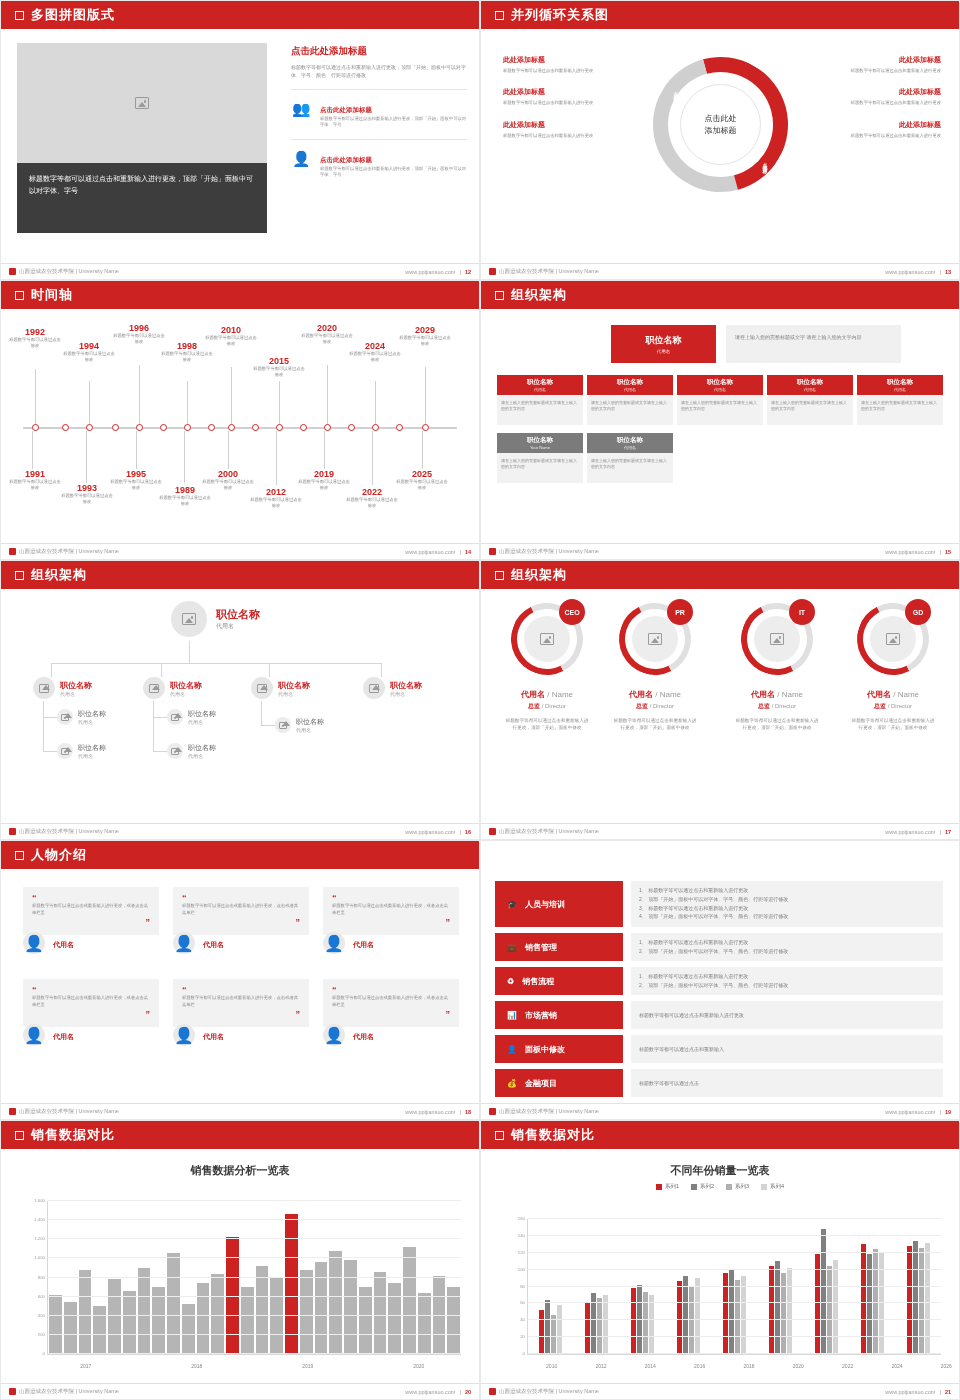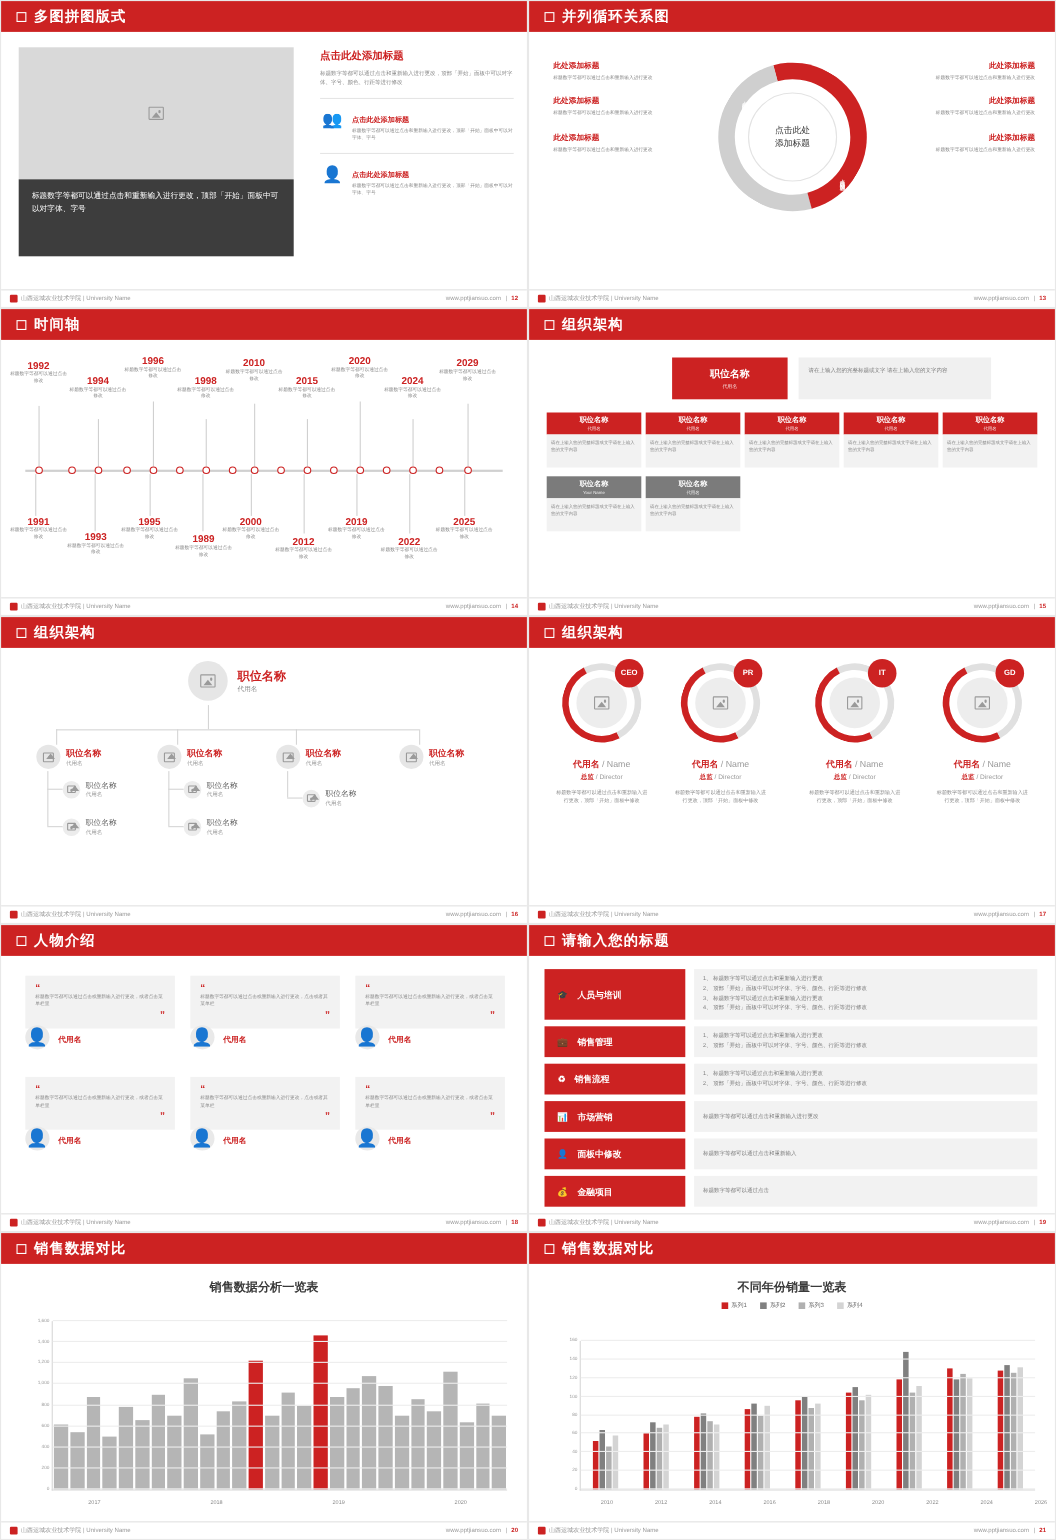--- a/index.html
+++ b/index.html
@@ -342,21 +342,21 @@
           <div class="tiny2">标题数字等都可以通过点击修改</div>
         </div>
       <div class="tl-item" style="left:160px;top:32px;">
           <div class="tl-y">1998</div>
           <div class="tiny2">标题数字等都可以通过点击修改</div>
         </div>
       <div class="tl-item" style="left:204px;top:16px;">
           <div class="tl-y">2010</div>
           <div class="tiny2">标题数字等都可以通过点击修改</div>
         </div>
-      <div class="tl-item" style="left:252px;top:32px;">
+      <div class="tl-item" style="left:252px;top:47px;">
           <div class="tl-y">2015</div>
           <div class="tiny2">标题数字等都可以通过点击修改</div>
         </div>
       <div class="tl-item" style="left:300px;top:14px;">
           <div class="tl-y">2020</div>
           <div class="tiny2">标题数字等都可以通过点击修改</div>
         </div>
       <div class="tl-item" style="left:348px;top:32px;">
           <div class="tl-y">2024</div>
           <div class="tiny2">标题数字等都可以通过点击修改</div>
@@ -796,24 +796,20 @@
         </span>
       <span class="rt">
           <span>www.pptjiansuo.com</span>
           <span>|</span>
           <span class="pg">18</span>
         </span>
     </div>
   </div>
 
   <div class="slide">
-    <div class="hdr">
-      <span class="sq"></span>
-      <span class="t">请输入您的标题</span>
-    </div>
     <div class="body">
       <div class="l8">
         <div class="row big">
             <span>🎓</span>
             <span>人员与培训</span>
           </div>
         <div class="row">
             <span>💼</span>
             <span>销售管理</span>
           </div>

